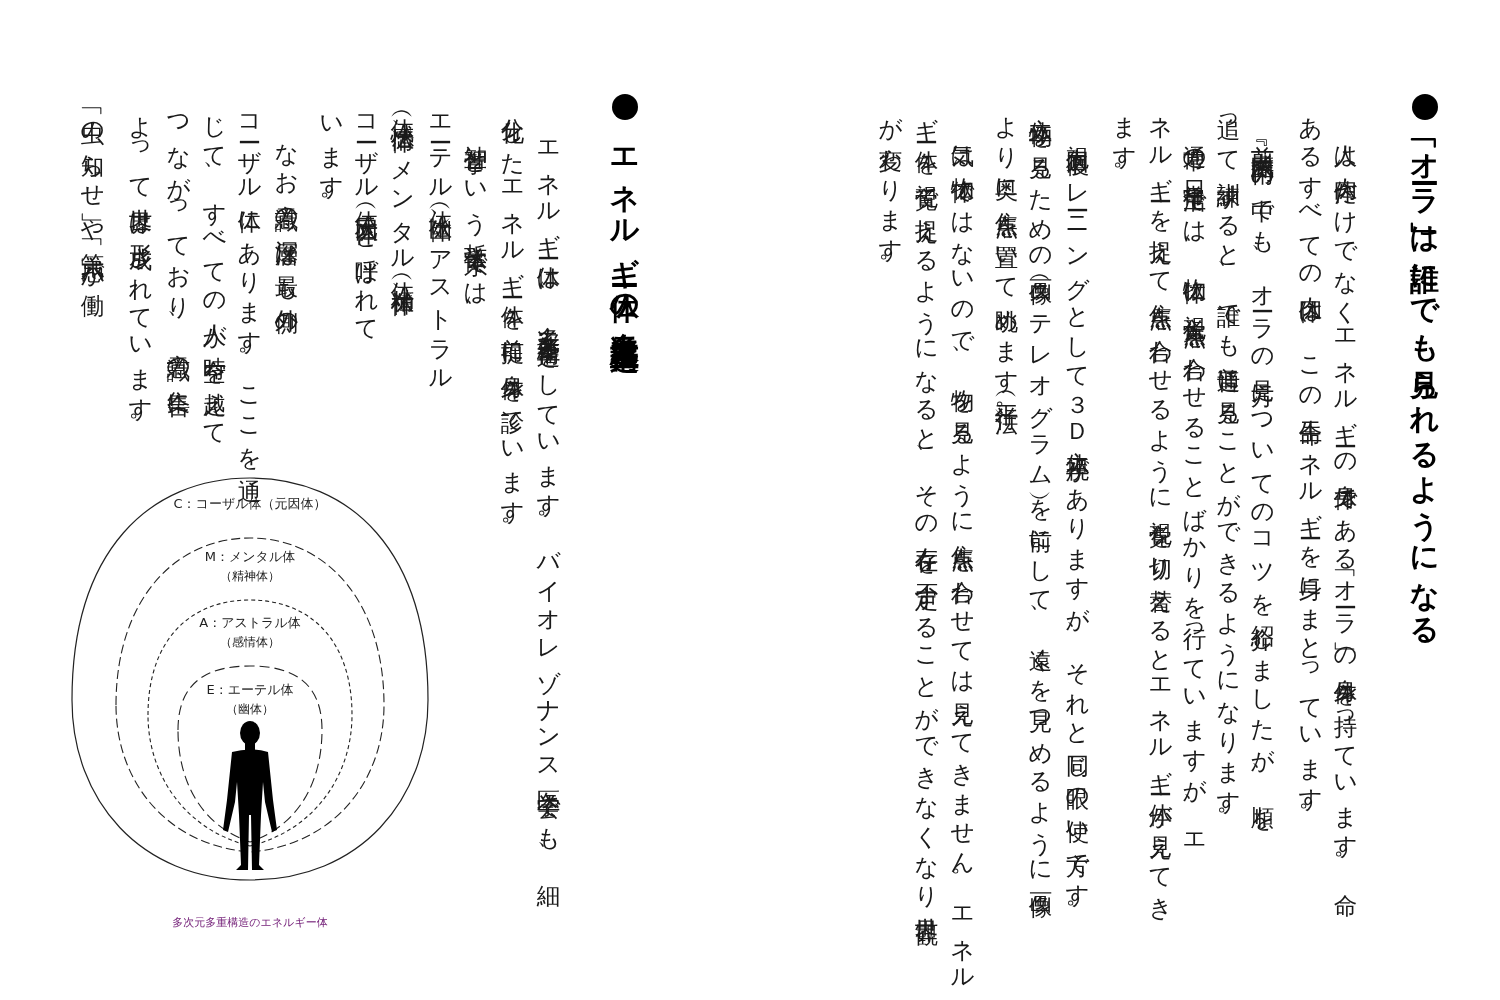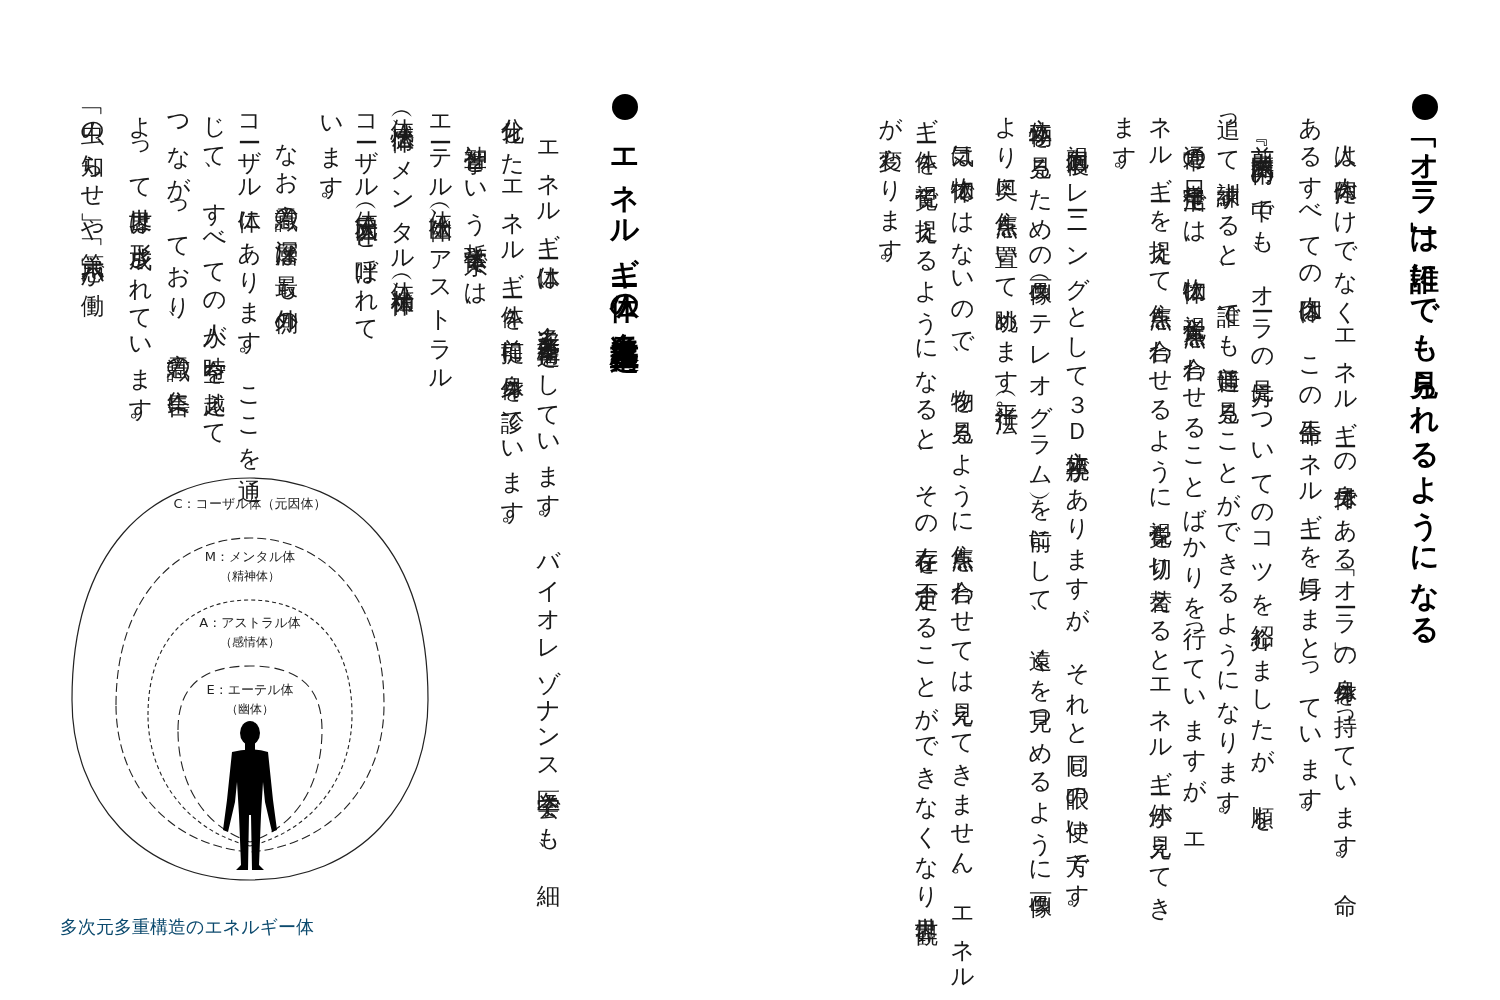--- a/index.html
+++ b/index.html
@@ -10,22 +10,22 @@
   .page-right { left: 750px; width: 750px; }
   .col { position: absolute; top: 100px; writing-mode: vertical-rl; text-orientation: upright;
          font-size: 23.5px; line-height: 1; letter-spacing: 3px; white-space: nowrap;
          font-family: "DejaVu Serif", "Liberation Serif", serif; color: #1a1a1a; }
   .heading { position: absolute; top: 94px; writing-mode: vertical-rl; text-orientation: upright;
              font-size: 29px; font-weight: bold; letter-spacing: 2px; line-height: 1; white-space: nowrap;
              font-family: "DejaVu Serif", "Liberation Serif", serif; color: #000; }
   .bullet { display: inline-block; width: 26px; height: 26px; border-radius: 50%; background: #000;
             margin-bottom: 10px; }
   .diagram { position: absolute; left: 60px; top: 470px; width: 380px; height: 470px; }
-  .caption { position: absolute; left: 60px; top: 915px; width: 380px; 
-             font-family: "DejaVu Sans", "Liberation Sans", sans-serif; font-size: 18px; color: #0c4a6e; }
+  .caption { position: absolute; left: 60px; top: 915px; width: 380px; text-align: center;
+             font-family: "DejaVu Sans", "Liberation Sans", sans-serif; font-size: 11px; color: #701a75; }
 </style>
 </head>
 <body>
 
 <div class="page page-right">
   <div class="heading" style="left:660px;">
     <span class="bullet"></span><span>「オーラ」は誰にでも見られるようになる</span>
   </div>
   <div class="col" style="left:583px;">　人は肉体だけでなくエネルギーの身体である「オーラ」の身体を持っています。命</div>
   <div class="col" style="left:548px;">あるすべての肉体は、この生命エネルギーを身にまとっています。</div>

